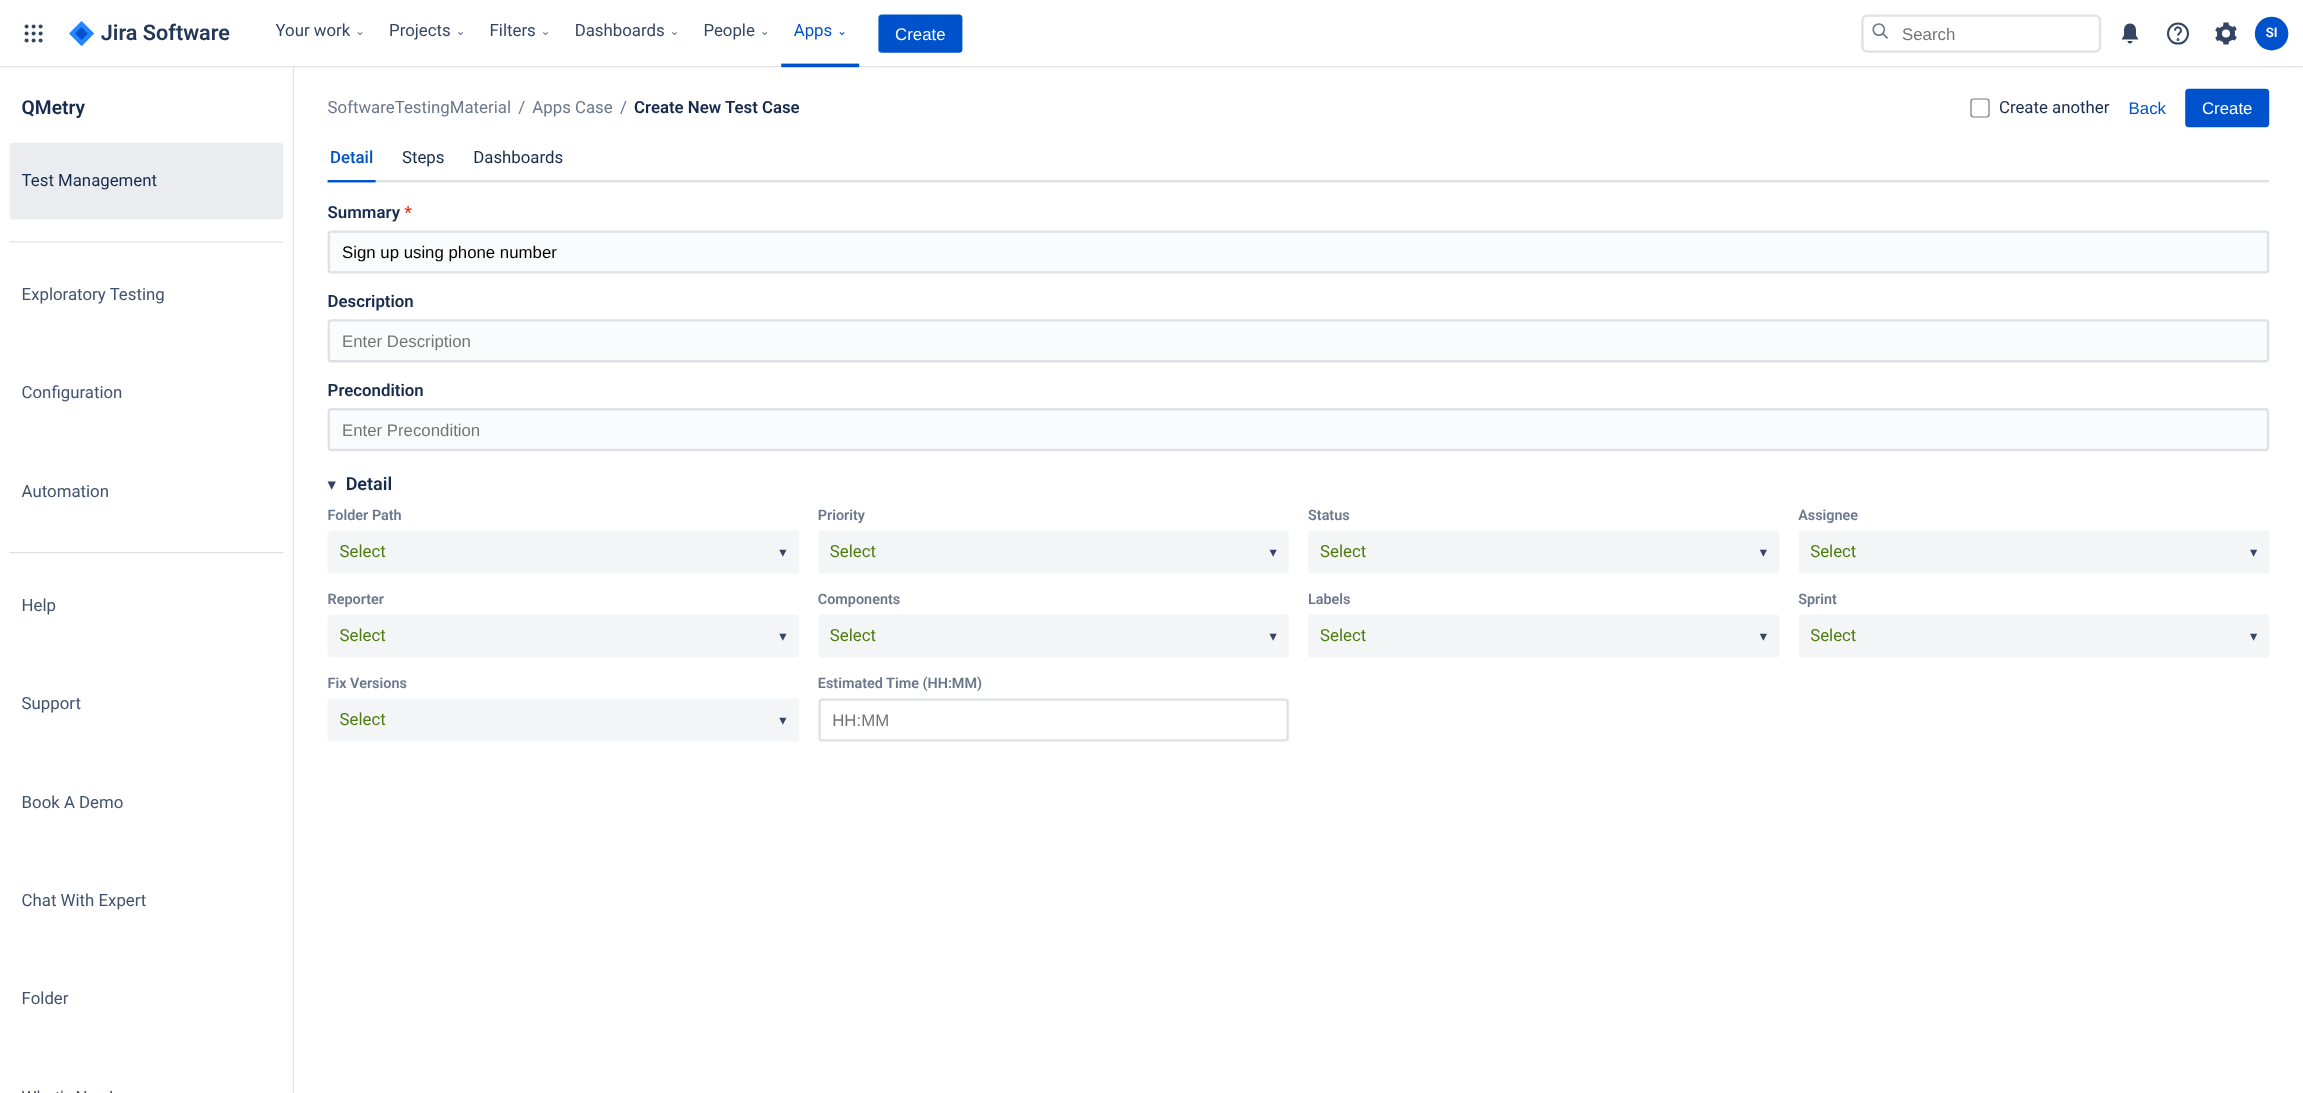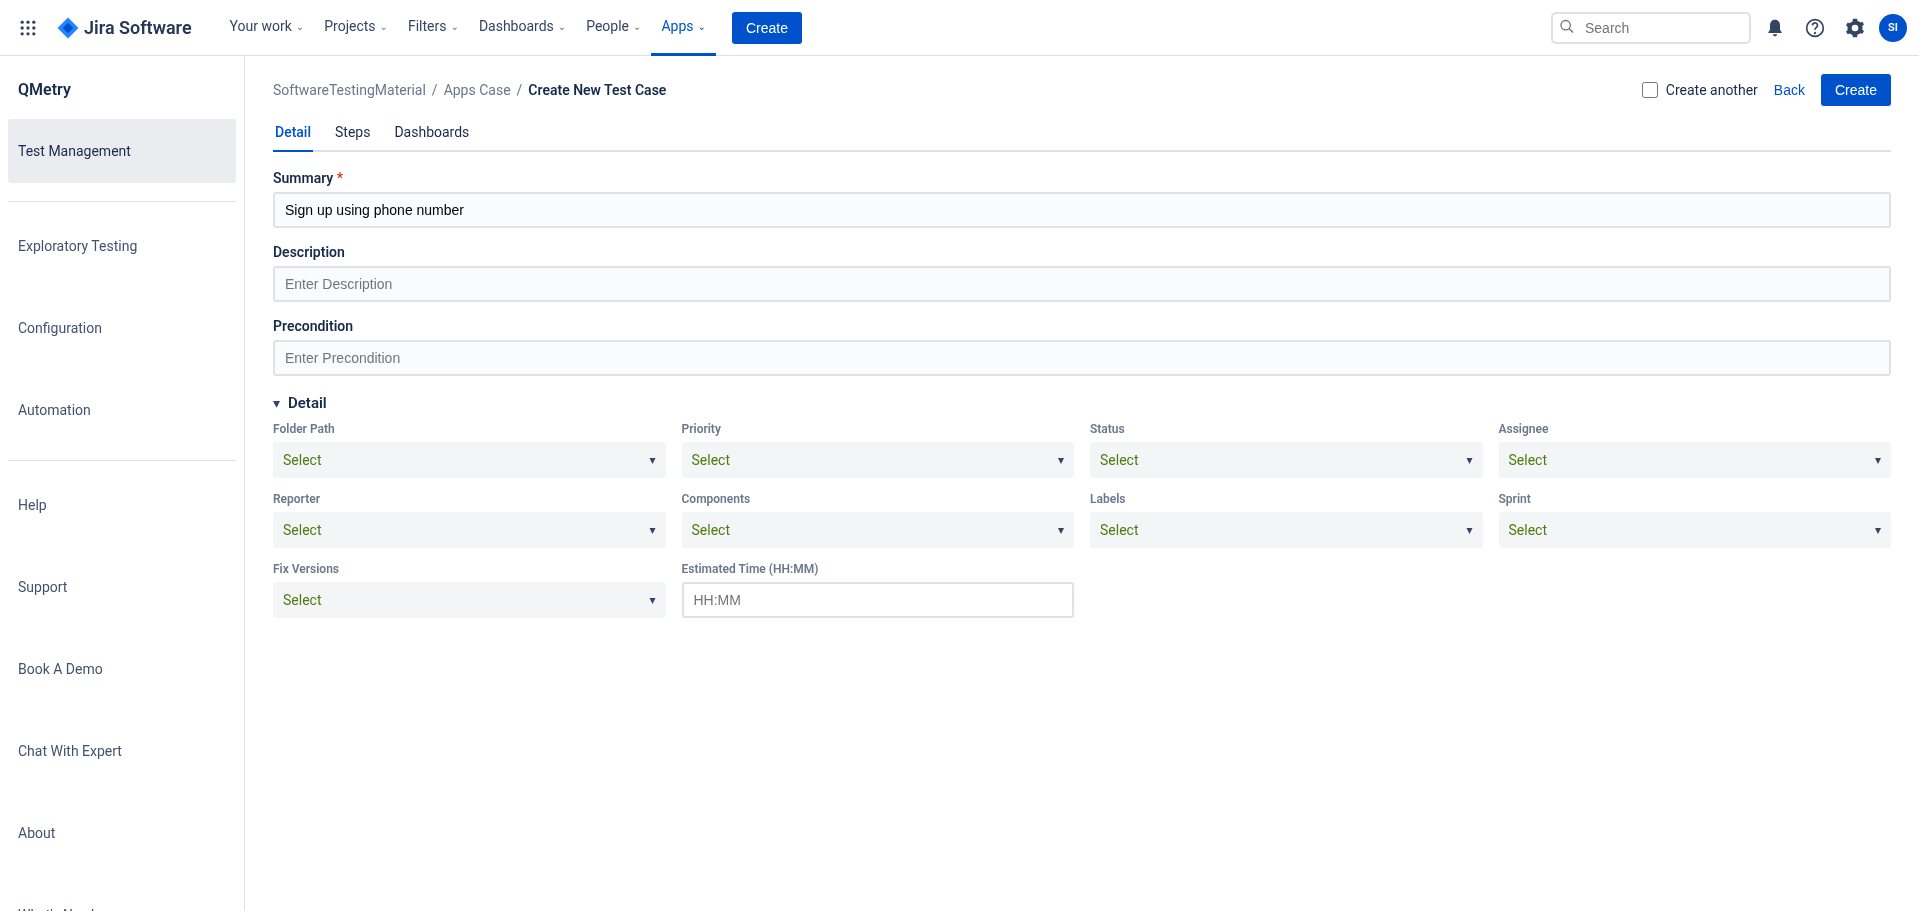--- a/index.html
+++ b/index.html
@@ -158,21 +158,21 @@
         <div class="sidebar-item active">Test Management</div>
         <div class="sidebar-divider"></div>
         <div class="sidebar-item">Exploratory Testing</div>
         <div class="sidebar-item">Configuration</div>
         <div class="sidebar-item">Automation</div>
         <div class="sidebar-divider"></div>
         <div class="sidebar-item">Help</div>
         <div class="sidebar-item">Support</div>
         <div class="sidebar-item">Book A Demo</div>
         <div class="sidebar-item">Chat With Expert</div>
-        <div class="sidebar-item">About</div>
+        <div class="sidebar-item">Folder</div>
         <div class="sidebar-item">What's New!</div>
       </div>
   </div>
 
   <div class="main">
     <div class="breadcrumb-row">
       <div class="breadcrumb" id="breadcrumb">
           <span class="crumb">SoftwareTestingMaterial</span>
           <span class="sep"> / </span>
           <span class="crumb">Apps Case</span>

